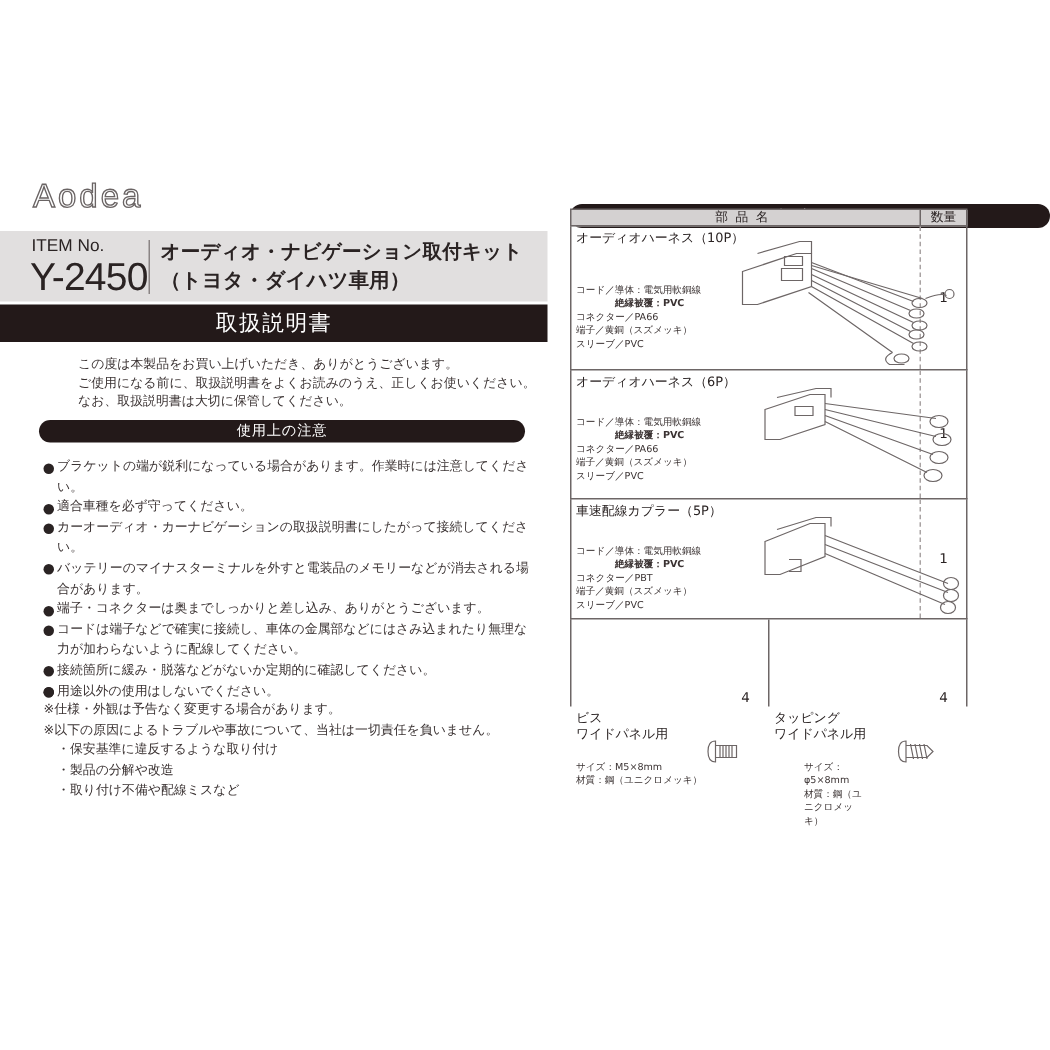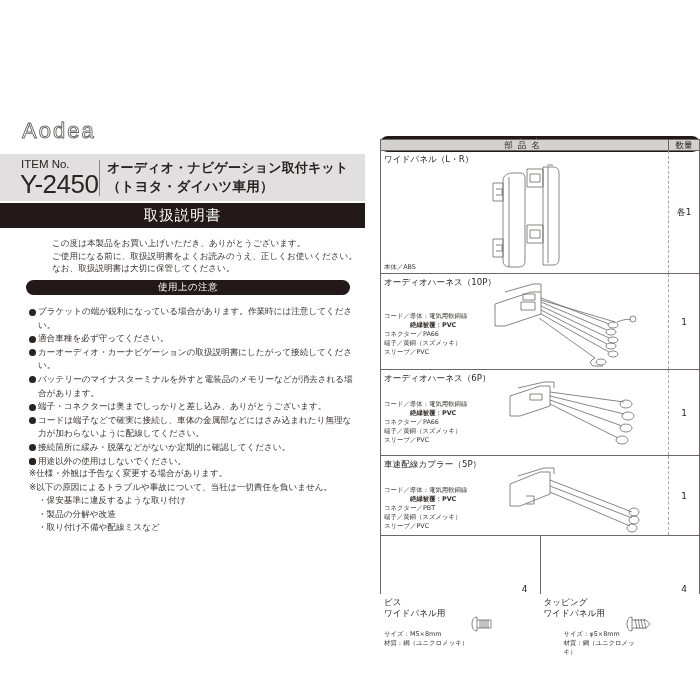--- a/index.html
+++ b/index.html
@@ -68,21 +68,21 @@
   .notes .sub { padding-left: 9px; }
 
   
   .contents-pill {
     position: absolute; left: 380px; top: 116px; width: 320px; height: 16px;
     background: #231919; color: #fff; border-radius: 8px;
     display: flex; align-items: center; justify-content: center;
     font-size: 10px; letter-spacing: 6px; margin-top: 20px;
   }
   .table {
-    position: absolute; left: 380px; top: 139px; width: 320px;
+    position: absolute; left: 380px; top: 139px; width: 265px;
     border-top: 1px solid #6d6666;
   }
   .thead {
     display: flex; height: 11px; background: #d4d1d1; border-bottom: 1px solid #6d6666;
     border-left: 1px solid #6d6666; border-right: 1px solid #6d6666;
     font-size: 8.5px; line-height: 11px; color: #2a2323;
   }
   .thead .c-name { flex: 1; text-align: center; letter-spacing: 5px; border-right: 1px solid #6d6666; }
   .thead .c-qty { width: 30px; text-align: center; }
   .row {
@@ -159,41 +159,20 @@
 <div class="contents-pill">
   <span>内容物</span>
 </div>
 
 <div class="table">
   <div class="thead">
     <div class="c-name">部品名</div>
     <div class="c-qty">数量</div>
   </div>
 
-  <div class="row row-panel">
-    <div class="cell-name">
-      <div class="part-title">ワイドパネル（L・R）</div>
-      <svg class="illus" style="left:104px; top:12px;" width="80" height="108" viewBox="0 0 80 108">
-        <g fill="none" stroke="#6d6666" stroke-width="0.8">
-
-          <path d="M8 20 h10 v18 h-10 z M11 26 h6 v6 h-6"></path>
-          <path d="M8 76 h10 v18 h-10 z M11 82 h6 v6 h-6"></path>
-          <path d="M18 16 q2 -6 10 -6 h8 q4 0 4 6 v82 q0 6 -6 6 h-8 q-8 0 -8 -6 z"></path>
-          <path d="M24 14 v90"></path>
-
-          <path d="M42 6 h16 v18 h-16 z M45 11 h10 v8 h-10 z"></path>
-          <path d="M42 62 h16 v18 h-16 z M45 67 h10 v8 h-10 z"></path>
-          <path d="M58 4 h10 q6 0 6 6 v86 q0 6 -6 6 h-10 z"></path>
-          <path d="M62 2 h6 M63 4 v96"></path>
-        </g>
-      </svg>
-      <div class="spec" style="top:112px;">本体／ABS</div>
-    </div>
-    <div class="cell-qty">各1</div>
-  </div>
 
   <div class="row row-10p">
     <div class="cell-name">
       <div class="part-title">オーディオハーネス（10P）</div>
       <svg class="illus" style="left:110px; top:8px;" width="150" height="85" viewBox="0 0 150 85">
         <g fill="none" stroke="#6d6666" stroke-width="0.8">
           <path d="M4 22 l36 -12 h10 v22 l-36 12 h-10 z"></path>
           <path d="M14 10 l28 -8 h8 v8"></path>
           <path d="M30 20 h14 v8 h-14 z M32 12 h12 v6 h-12 z"></path>
           <path d="M50 16 L118 42 M50 20 L116 48 M50 24 L118 56 M50 28 L116 62 M50 32 L118 70 M48 36 L104 76"></path>

